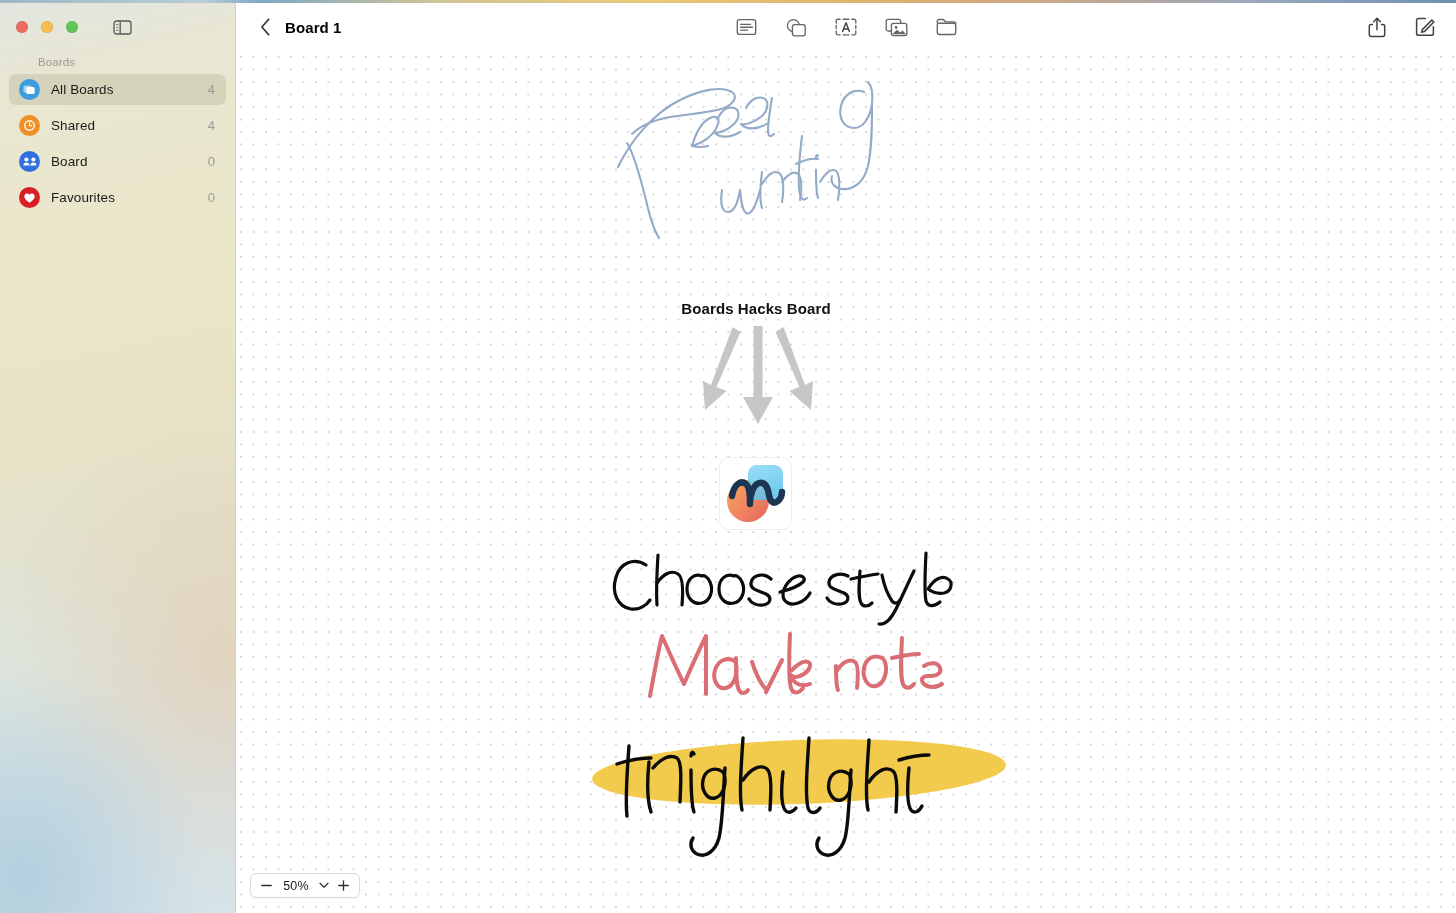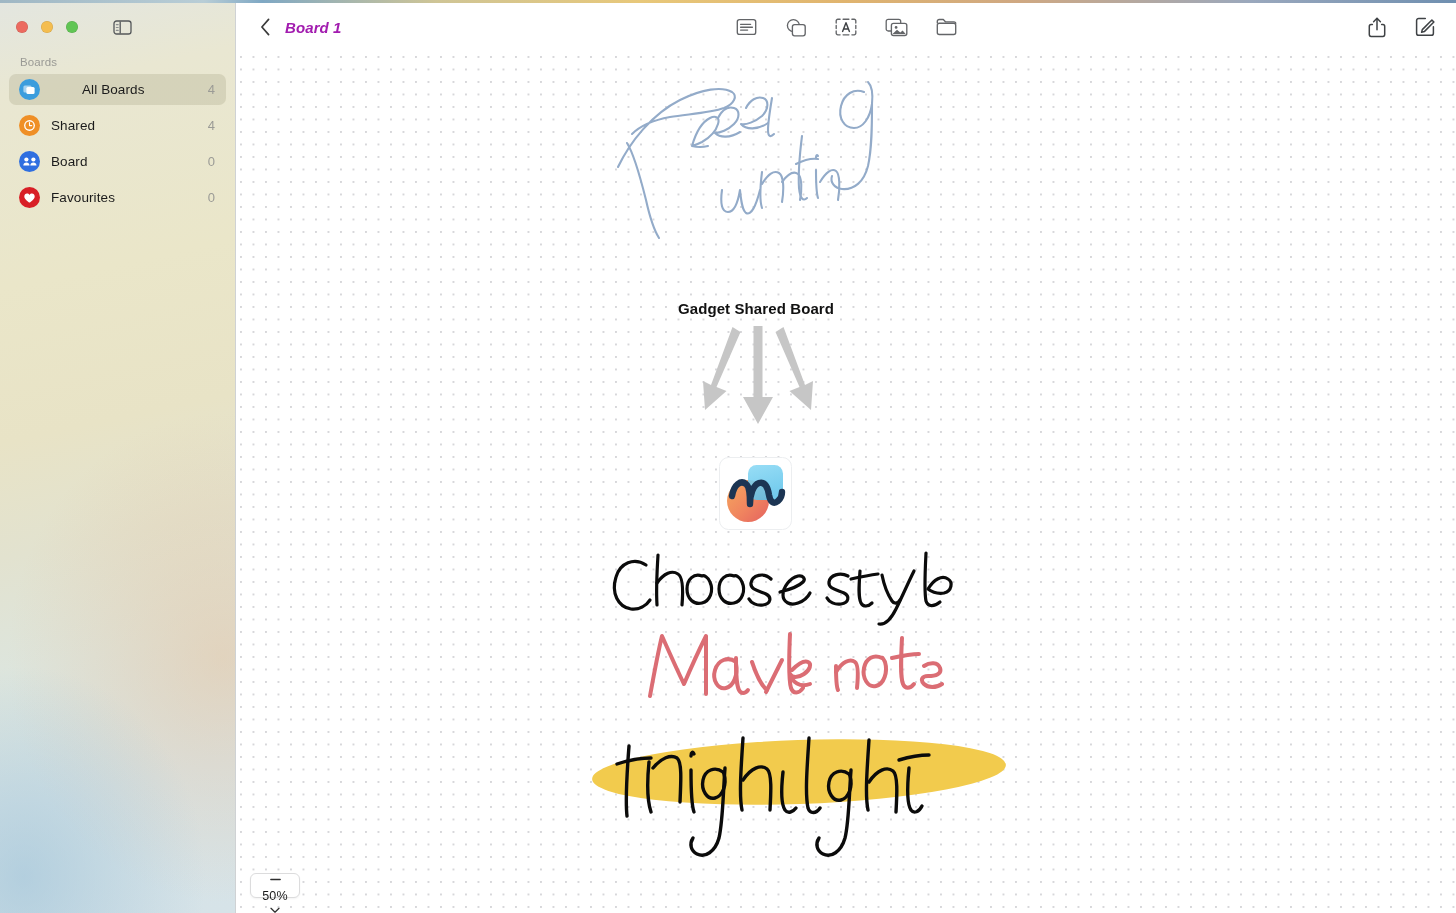--- a/index.html
+++ b/index.html
@@ -41,30 +41,30 @@
     padding:0 0 0 16px; gap:13px;
   }
   .tl { width:12px; height:12px; border-radius:50%; display:block; }
   .tl.red   { background:#ec6a5f; box-shadow:inset 0 0 0 .5px rgba(0,0,0,.14); }
   .tl.amber { background:#f4bd4f; box-shadow:inset 0 0 0 .5px rgba(0,0,0,.14); }
   .tl.green { background:#61c554; box-shadow:inset 0 0 0 .5px rgba(0,0,0,.14); }
   .sb-toggle { margin-left:22px; display:flex; align-items:center; cursor:pointer; }
 
   .sb-section-label {
     font-size:11.5px; color:#9a9a95; font-weight:400;
-    padding:2px 16px 6px 20px; letter-spacing:.1px;
+    padding:2px 16px 6px 20px; letter-spacing:.1px;margin-left:18px;
   }
   .sb-list { padding:0 9px; }
   .sb-row {
     display:flex; align-items:center;
     height:31px; margin-bottom:5px;
     border-radius:7px; padding:0 11px 0 10px;
     cursor:pointer; position:relative;
   }
-  .sb-row.selected { background:rgba(120,110,80,.17);gap:31px; }
+  .sb-row.selected { background:rgba(120,110,80,.17); }
   .sb-ico {
     width:21px; height:21px; border-radius:50%;
     display:flex; align-items:center; justify-content:center;
     flex:0 0 21px; margin-right:11px;
   }
   .sb-ico.boards    { background:#3b9ddd; }
   .sb-ico.recents   { background:#ef8f26; }
   .sb-ico.shared    { background:#2f6fe0; }
   .sb-ico.favourites{ background:#d81f26; }
   .sb-label { font-size:13.5px; color:#1b1b1b; flex:1; letter-spacing:.1px; }
@@ -76,21 +76,21 @@
     background:#ffffff; overflow:hidden;
   }
   .toolbar {
     position:relative; z-index:20;
     height:54px; width:100%;
     display:flex; align-items:center;
     background:#fff;
     padding:0 16px 0 14px;
   }
   .tb-back { width:30px; height:30px; display:flex; align-items:center; justify-content:center; cursor:pointer; }
-  .tb-title { font-size:15px; font-weight:700; color:#a21caf; margin-left:5px; letter-spacing:.1px;font-style:italic; }
+  .tb-title { font-size:15px; font-weight:700; color:#000000; margin-left:5px; letter-spacing:.1px; }
   .tb-center {
     position:absolute; left:0; right:0; top:0; height:54px;
     display:flex; align-items:center; justify-content:center; gap:20px;
     pointer-events:none;
   }
   .tb-center > * { pointer-events:auto; }
   .tb-btn {
     width:30px; height:30px; border-radius:6px;
     display:flex; align-items:center; justify-content:center;
     cursor:pointer;
@@ -121,21 +121,20 @@
   #highlight   { left:345px; top:670px; width:440px; height:140px; }
 
   
   .zoom-ctrl {
     position:absolute; left:14px; bottom:15px;
     height:25px; display:flex; align-items:center;
     background:#fff; border:1px solid #dcdcdd; border-radius:6px;
     padding:0 7px; gap:4px;
     box-shadow:0 1px 2px rgba(0,0,0,.05);
     z-index:30;
-    flex-direction:column;
   }
   .zoom-btn {
     width:17px; height:21px; display:flex; align-items:center; justify-content:center;
     cursor:pointer; color:#3a3a3a;
   }
   .zoom-val { font-size:12.5px; color:#1a1a1a; min-width:34px; text-align:center; letter-spacing:.2px; }
   .zoom-chev { width:14px; height:21px; display:flex; align-items:center; justify-content:center; cursor:pointer; }
 </style>
 </head>
 <body>
@@ -316,21 +315,21 @@
           <path d="M186 92 C194 88, 202 86, 208 87"></path>
           <path d="M206 98 C206 110, 206 120, 208 126"></path>
           <path d="M206 86 C206 83, 207 82, 208 84"></path>
           <path d="M210 110 C216 100, 222 96, 226 99 C230 102, 230 116, 228 128"></path>
           <path d="M254 20 C244 16, 234 22, 231 34 C228 46, 234 56, 244 56 C253 56, 260 46, 262 32
                    C263 22, 262 14, 258 10"></path>
           <path d="M262 32 C262 54, 262 76, 258 94 C254 110, 244 118, 232 117 C224 116, 220 110, 222 104"></path>
         </g>
       </svg>
 
-      <div class="art" id="board-title">Gadget Shared Board</div>
+      <div class="art" id="board-title">Boards Hacks Board</div>
 
       <svg class="art" id="arrows" viewBox="0 0 112 110" fill="none">
         <g fill="#c6c6c6">
           <path d="M30.5 3 L38.5 8 L14.5 63 L24.5 67 L3 86 L1 57 L9 61 Z"></path>
           <path d="M51.5 2 L60.5 2 L60.5 73 L71 73 L56 100 L41 73 L51.5 73 Z"></path>
           <path d="M81.5 3 L73.5 8 L97.5 63 L87.5 67 L109 86 L111 57 L103 61 Z"></path>
         </g>
       </svg>
 
       <svg class="art" id="app-icon" viewBox="0 0 73 73" fill="none">

